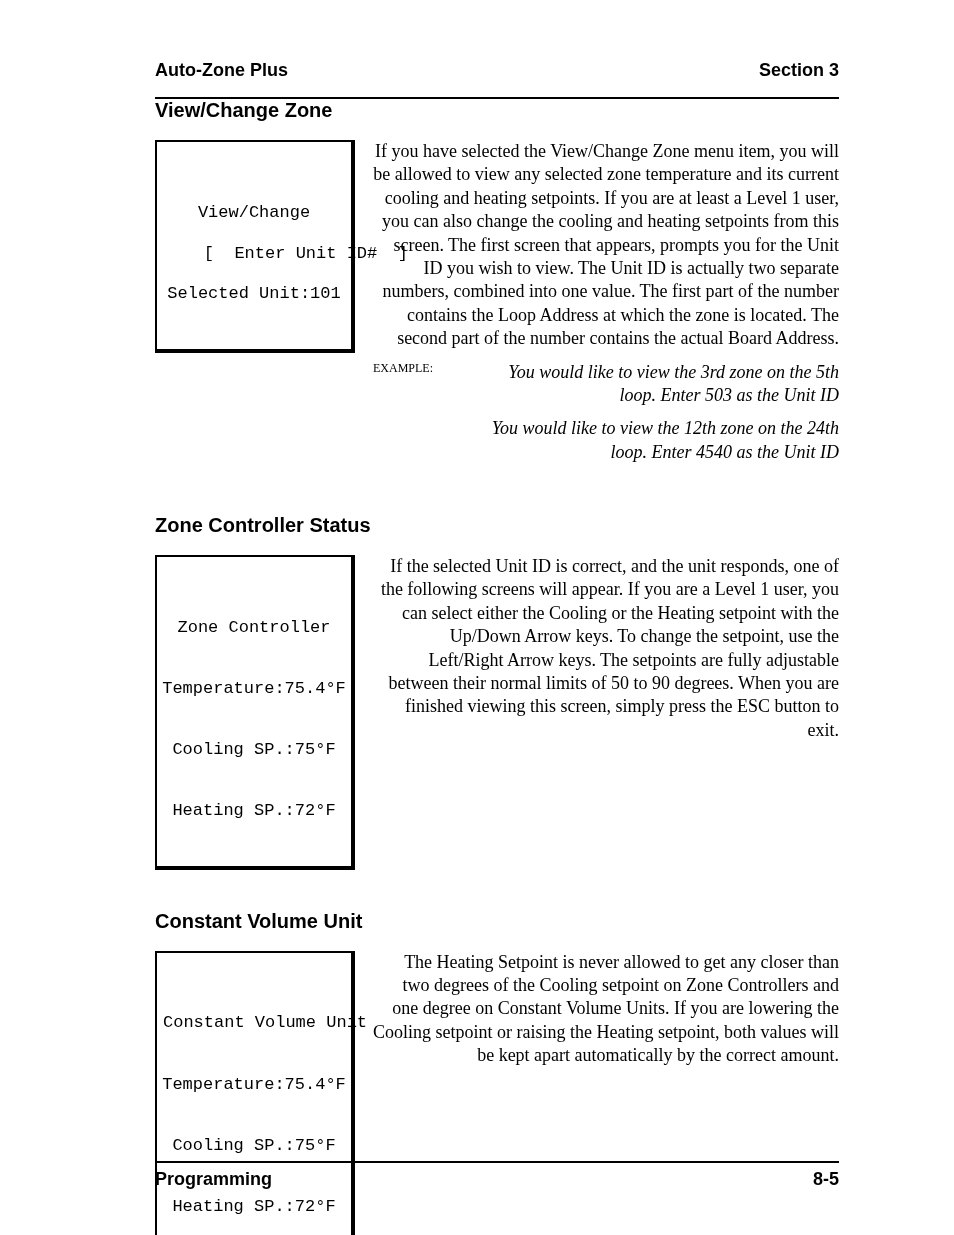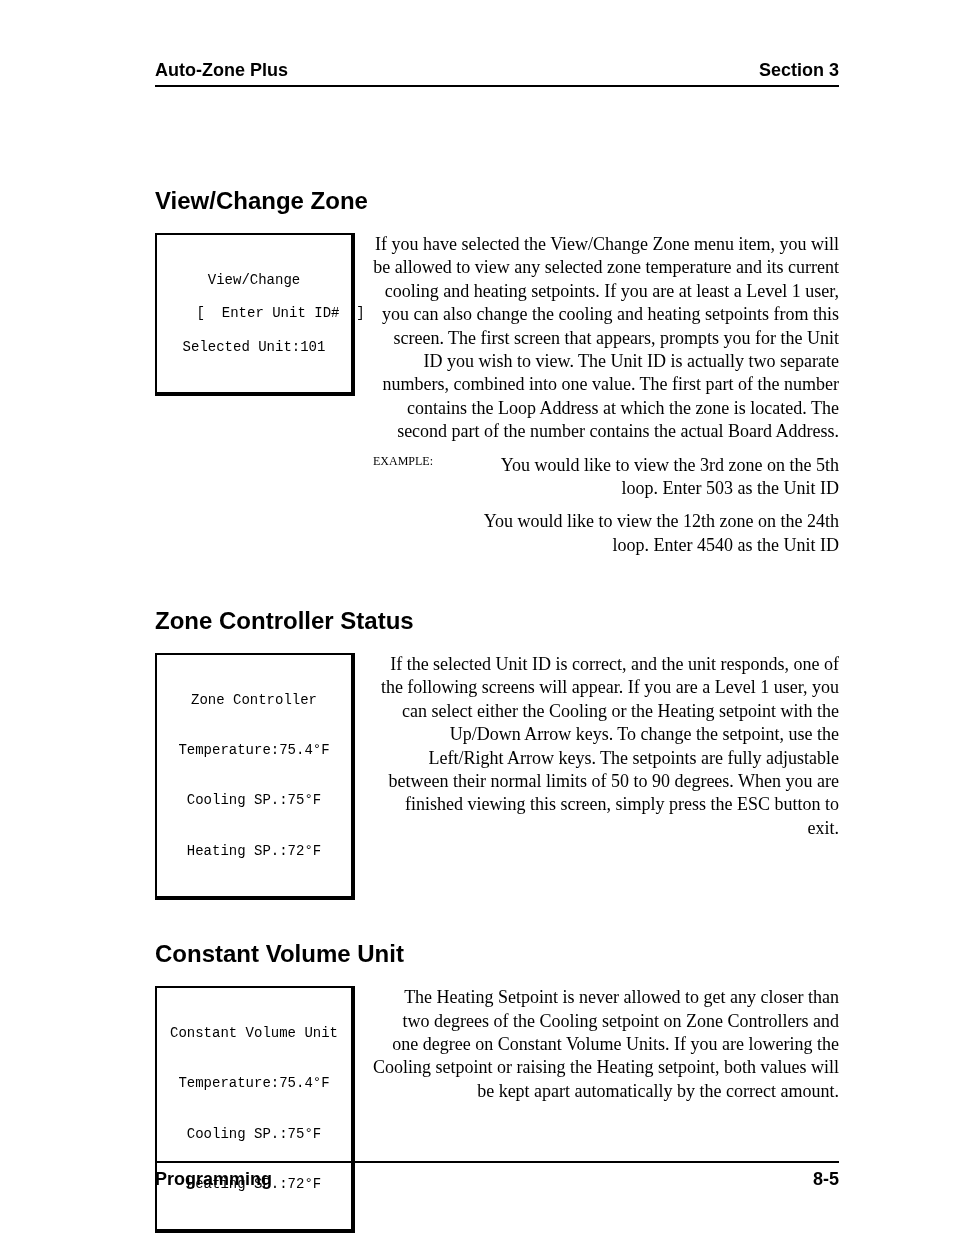--- a/index.html
+++ b/index.html
@@ -8,69 +8,68 @@
     height: 1235px;
     background: #fff;
     font-family: "Times New Roman", Times, serif;
     font-size: 18px;
     color: #000;
     position: relative;
     padding: 60px 115px 60px 155px;
   }
   .top-rule {
     border-bottom: 2.5px solid #000;
-    margin-bottom: 100px;
-    padding-bottom: 4px;
+    padding-bottom: 16px;
     display: flex;
     justify-content: space-between;
     font-family: Arial, Helvetica, sans-serif;
     font-weight: 900;
     font-size: 18px;
   }
   .section-heading {
     font-family: Arial, Helvetica, sans-serif;
     font-weight: 900;
-    font-size: 24px;
+    font-size: 20px;
     margin-bottom: 18px;
   }
   .section {
     display: flex;
     align-items: flex-start;
     margin-bottom: 40px;
   }
   .screen-box {
     width: 200px;
     flex: 0 0 200px;
     border: 2px solid #000;
     border-right-width: 4px;
     border-bottom-width: 4px;
     font-family: "Courier New", Courier, monospace;
-    font-size: 14px;
+    font-size: 17px;
     line-height: 1.2;
-    padding: 3px 6px 3px 6px;
+    padding: 20px 6px 3px 6px;
     white-space: pre;
   }
   .screen-box .center { text-align: center; display:block; }
   .screen-box .row { display: flex; justify-content: center; }
   .body-col {
     margin-left: 18px;
     flex: 1;
     font-size: 18px;
     line-height: 1.3;
   }
   .body-col p { margin-bottom: 10px; text-align: right; }
   .example {
     display: flex;
     margin-top: 6px;
   }
   .example-label {
     flex: 0 0 110px;
     font-size: 12px;
   }
-  .example-items { flex:1; }
+  .example-items { flex:1;font-style:italic; }
   .example-items p { margin-bottom: 10px; }
   .footer {
     position: absolute;
     left: 155px;
     right: 115px;
     bottom: 45px;
   }
   .footer-rule {
     border-top: 2.5px solid #000;
     padding-top: 6px;

